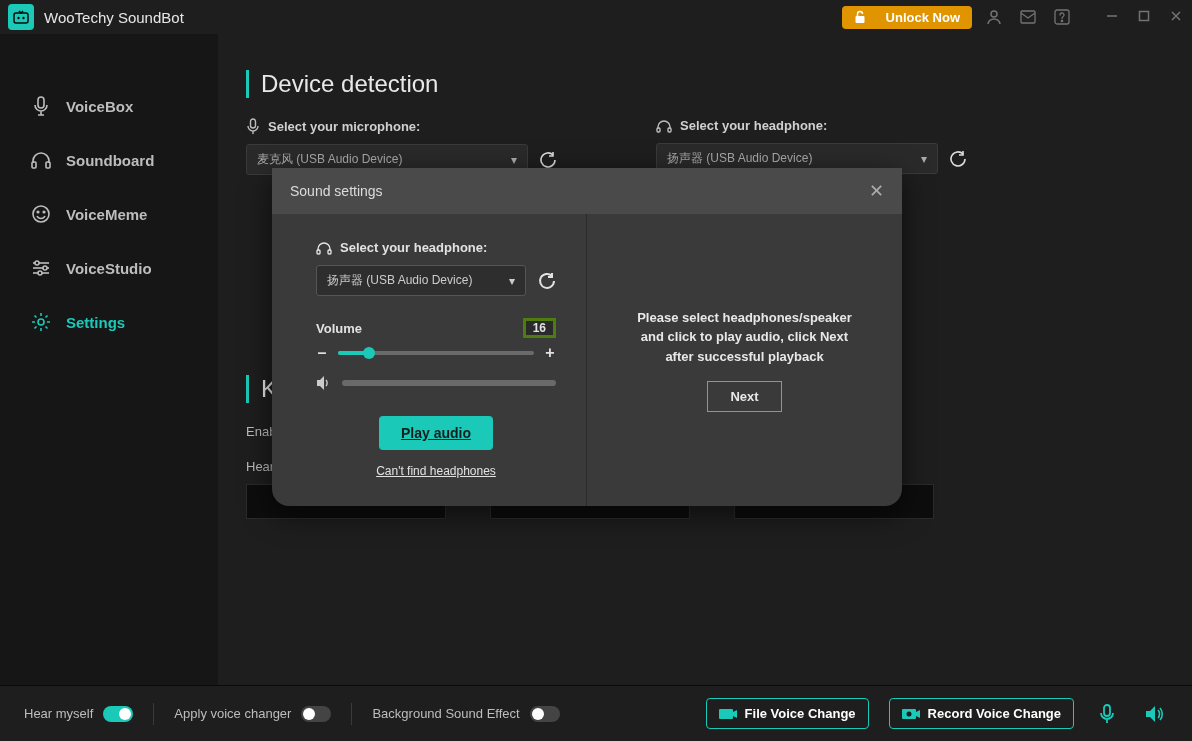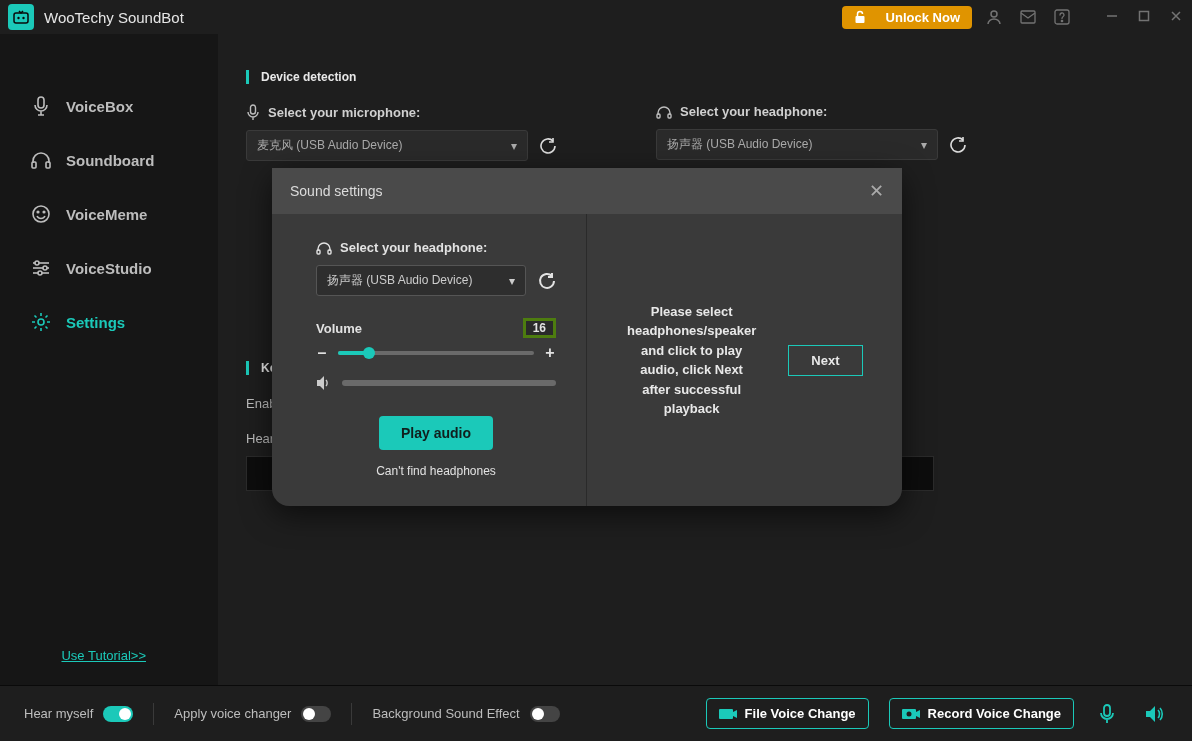--- a/index.html
+++ b/index.html
@@ -16,21 +16,21 @@
 
 .body-row{display:flex;height:calc(100% - 34px - 56px);}
 .sidebar{width:218px;background:#161616;padding-top:45px;display:flex;flex-direction:column;}
 .nav-item{display:flex;align-items:center;gap:14px;padding:16px 30px;color:#bdbdbd;font-size:15px;font-weight:600;cursor:pointer;}
 .nav-item .ico{width:22px;height:22px;display:flex;align-items:center;justify-content:center;}
 .nav-item.active{color:#1bc9b9;}
 .tutorial{margin-top:auto;padding:0 0 22px 0;}
 .tutorial a{color:#1bc9b9;text-decoration:underline;font-size:13px;cursor:pointer;display:block;text-align:right;padding-right:72px;}
 
 .main{flex:1;background:#1e1e1e;position:relative;padding:36px 40px 0 28px;overflow:hidden;}
-.section-head{border-left:3px solid #1bc9b9;padding-left:12px;color:#e8e8e8;font-size:12px;font-weight:700;margin-bottom:20px;}
+.section-head{border-left:3px solid #1bc9b9;padding-left:12px;color:#e8e8e8;font-size:24px;font-weight:400;margin-bottom:20px;}
 .device-row{display:flex;gap:100px;margin-bottom:18px;}
 .dev-col{flex:0 0 310px;}
 .dev-label{color:#d0d0d0;font-size:13px;font-weight:700;display:flex;align-items:center;gap:8px;margin-bottom:10px;}
 .dev-select{display:flex;align-items:center;gap:12px;}
 .dropdown{flex:1;background:#2a2a2a;border:1px solid #3a3a3a;border-radius:3px;padding:6px 10px;color:#aaa;font-size:12px;display:flex;justify-content:space-between;align-items:center;cursor:pointer;}
 .refresh{color:#ddd;cursor:pointer;}
 
 .keybind-sec{margin-top:200px;}
 .kb-enable{display:flex;align-items:center;gap:20px;font-size:13px;color:#bdbdbd;margin-bottom:20px;}
 .toggle{width:30px;height:16px;background:#1bc9b9;border-radius:10px;position:relative;cursor:pointer;}
@@ -49,35 +49,35 @@
 .bb-btn{border:1px solid #1bc9b9;color:#fff;background:transparent;padding:7px 12px;border-radius:4px;display:flex;align-items:center;gap:8px;font-size:13px;font-weight:600;cursor:pointer;}
 .bb-icon{color:#1bc9b9;cursor:pointer;padding:0 4px;}
 
 
 .modal{position:absolute;left:272px;top:168px;width:630px;background:#3a3a3a;box-shadow:0 8px 30px rgba(0,0,0,.6);border-radius:17px;}
 .modal-hd{height:46px;background:#4a4a4a;display:flex;align-items:center;padding:0 18px;}
 .modal-title{color:#dcdcdc;font-size:14px;flex:1;}
 .modal-close{color:#aaa;font-size:18px;cursor:pointer;}
 .modal-body{display:flex;}
 .m-left{flex:0 0 315px;padding:26px 30px 28px 44px;border-right:1px solid #2a2a2a;}
-.m-right{flex:1;display:flex;flex-direction:row;align-items:center;padding:26px 40px;gap:32px;}
+.m-right{flex:1;display:flex;flex-direction:column;align-items:center;justify-content:center;padding:26px 40px;gap:15px;}
 .mh-label{color:#e2e2e2;font-size:13px;font-weight:700;display:flex;align-items:center;gap:8px;margin-bottom:10px;}
 .m-select-row{display:flex;align-items:center;gap:12px;}
 .m-dd{flex:1;background:#2e2e2e;border:1px solid #555;border-radius:3px;padding:6px 10px;color:#ccc;font-size:12px;display:flex;justify-content:space-between;align-items:center;cursor:pointer;}
 .vol-row{display:flex;justify-content:space-between;align-items:center;margin-top:22px;color:#e2e2e2;font-size:13px;font-weight:700;}
 .vol-val{background:#2a2a2a;border:3px solid #4d7c0f;padding:0 7px;font-size:12px;}
 .slider-row{display:flex;align-items:center;gap:10px;margin-top:6px;}
 .slider{flex:1;height:4px;background:#6a6a6a;position:relative;border-radius:2px;}
 .slider-fill{position:absolute;left:0;top:0;height:100%;background:#1bc9b9;border-radius:2px;}
 .slider-thumb{position:absolute;top:-4px;width:12px;height:12px;background:#1bc9b9;border-radius:50%;}
 .pm{color:#e0e0e0;font-size:16px;font-weight:700;cursor:pointer;width:12px;text-align:center;}
 .prog-row{display:flex;align-items:center;gap:10px;margin-top:14px;}
 .prog{flex:1;height:6px;background:#6a6a6a;border-radius:3px;}
-.play-btn{background:#1bc9b9;color:#10201e;font-weight:700;font-size:14px;padding:9px 22px;border-radius:4px;margin:26px auto 0;display:block;width:fit-content;cursor:pointer;}
-.cant-find{color:#e2e2e2;font-size:12px;text-align:center;margin-top:14px;cursor:pointer;}
+.play-btn{background:#1bc9b9;color:#10201e;font-weight:700;font-size:14px;padding:9px 22px;border-radius:4px;margin:26px auto 0;display:block;width:fit-content;cursor:pointer;text-decoration:underline;}
+.cant-find{color:#e2e2e2;font-size:12px;text-decoration:underline;text-align:center;margin-top:14px;cursor:pointer;}
 .m-help{color:#e8e8e8;font-size:13px;font-weight:700;text-align:center;line-height:1.5;}
 .next-btn{border:1px solid #1bc9b9;color:#e8e8e8;background:transparent;padding:7px 22px;font-size:13px;font-weight:700;cursor:pointer;}
 
 svg{display:block;}
 </style>
 </head>
 <body>
 
 <div class="titlebar">
   <div class="logo">
@@ -185,23 +185,20 @@
       <span>VoiceStudio</span>
     </div>
     <div class="nav-item active">
       <span class="ico">
           <svg width="20" height="20" viewBox="0 0 20 20" fill="none" stroke="#1bc9b9" stroke-width="1.6">
             <circle cx="10" cy="10" r="3"></circle>
             <path d="M10 1v3M10 16v3M1 10h3M16 10h3M3.5 3.5l2 2M14.5 14.5l2 2M16.5 3.5l-2 2M5.5 14.5l-2 2"></path>
           </svg>
         </span>
       <span>Settings</span>
-    </div>
-    <div class="tutorial">
-      <a>Use Tutorial&gt;&gt;</a>
     </div>
   </div>
 
   <div class="main">
     <div class="section-head">Device detection</div>
     <div class="device-row">
       <div class="dev-col">
         <div class="dev-label">
           <span>
               <svg width="14" height="16" viewBox="0 0 14 16" fill="none" stroke="#bdbdbd" stroke-width="1.4">

